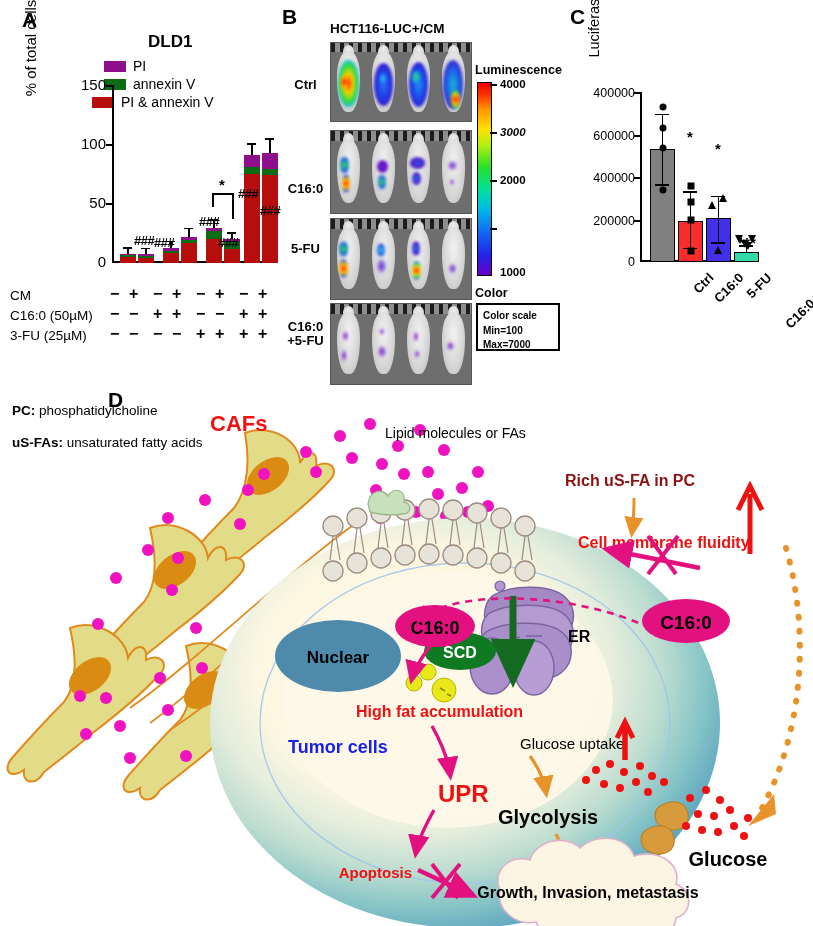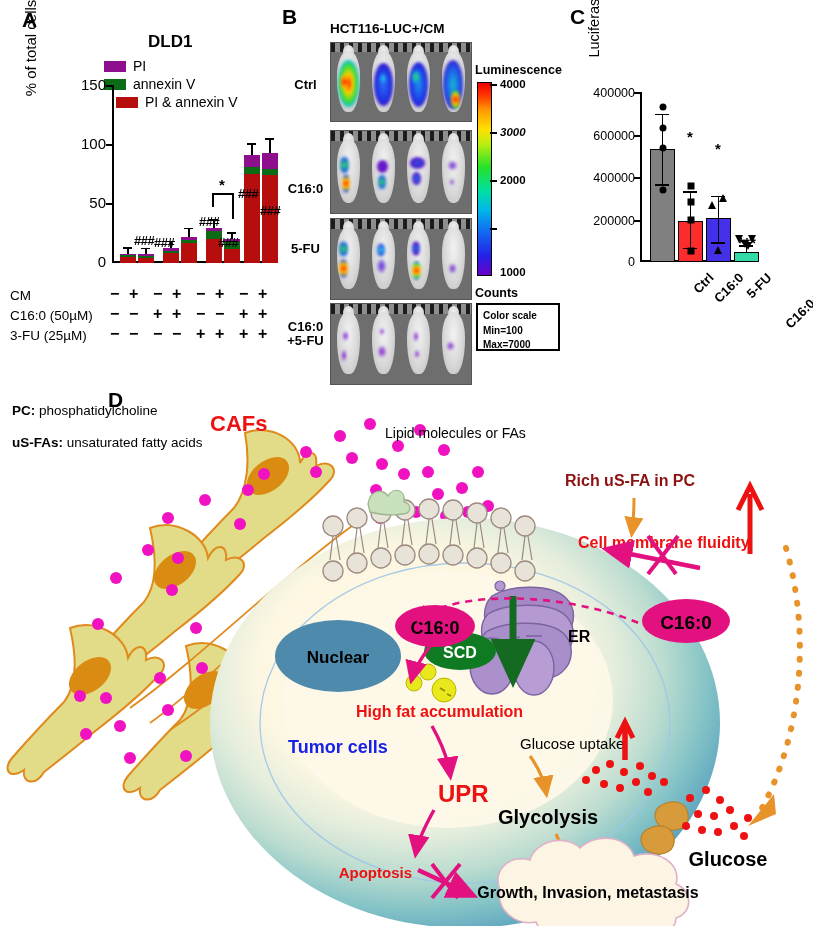--- a/index.html
+++ b/index.html
@@ -81,21 +81,21 @@
 <div class="abs" id="a-ylabel">% of total cells</div>
 
 <div class="legend-row" style="left:104px;top:58px;">
   <span class="legend-swatch" style="background:#8d0f8d"></span>
   <span>PI</span>
 </div>
 <div class="legend-row" style="left:104px;top:76px;">
   <span class="legend-swatch" style="background:#0c6b15"></span>
   <span>annexin V</span>
 </div>
-<div class="legend-row" style="left:116px;top:94px;">
+<div class="legend-row" style="left:92px;top:94px;">
   <span class="legend-swatch" style="background:#b60d0d"></span>
   <span>PI &amp; annexin V</span>
 </div>
 
 <div class="abs" id="a-plot">
   <div class="axisline" style="left:0;top:0;width:2px;height:178px;"></div>
   <div class="axisline" style="left:0;bottom:0;width:150px;height:2px;"></div>
   <div class="axisline" style="left:-6px;top:0;width:7px;height:2px;"></div>
   <div class="axisline" style="left:-6px;top:59px;width:7px;height:2px;"></div>
   <div class="axisline" style="left:-6px;top:118px;width:7px;height:2px;"></div>
@@ -333,21 +333,21 @@
 <div class="abs" id="cb-title">Luminescence</div>
 <div class="abs" id="cbar"></div>
 <div class="cbtick" style="top:84px;"></div>
 <div class="cblab" style="top:84px;">4000</div>
 <div class="cbtick" style="top:132px;"></div>
 <div class="cblab" style="top:132px;font-style:italic;">3000</div>
 <div class="cbtick" style="top:180px;"></div>
 <div class="cblab" style="top:180px;">2000</div>
 <div class="cbtick" style="top:228px;"></div>
 <div class="cblab" style="top:228px;margin-top:44px;">1000</div>
-<div class="abs" id="cb-counts">Counts</div>
+<div class="abs" id="cb-counts">Color</div>
 <div class="abs" id="cb-box">
   <div>Color scale</div>
   <div>Min=100</div>
   <div>Max=7000</div>
 </div>
 
 <div class="abs panel-letter" style="left:570px;top:5px;">C</div>
 <div class="abs" id="c-ylabel">Luciferase intensity</div>
 
 <div class="abs" id="c-plot">

